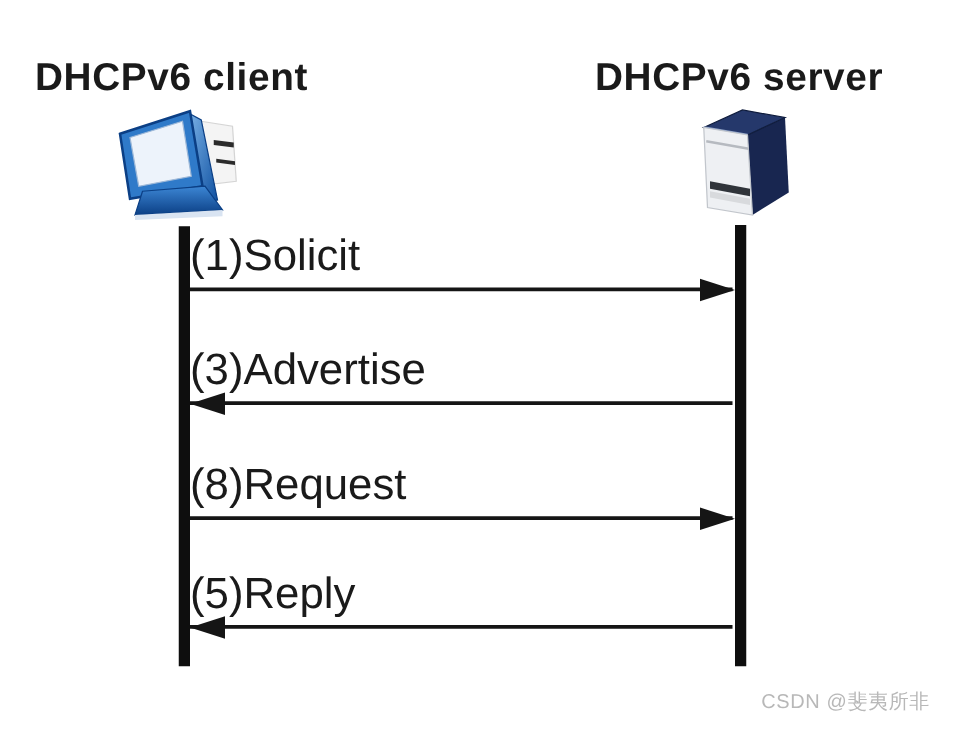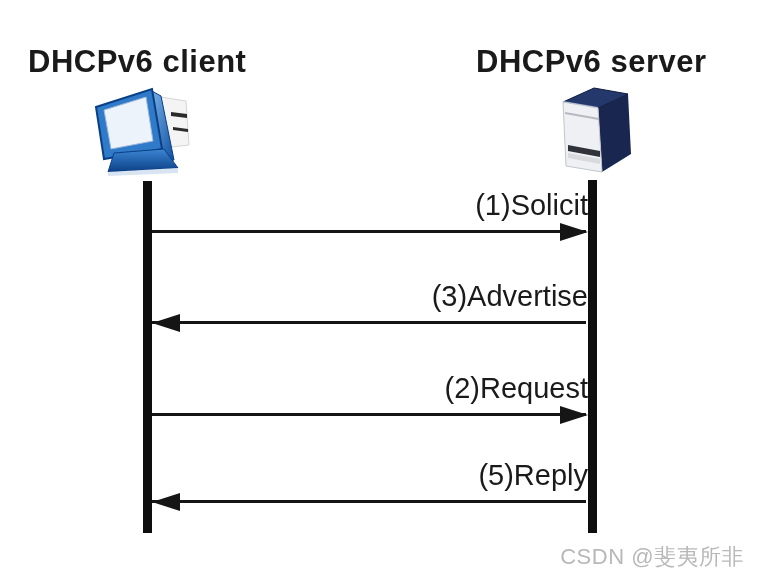--- a/index.html
+++ b/index.html
@@ -37,22 +37,22 @@
   }
   .lifeline.left  { left: 143px; top: 181px; height: 352px; }
   .lifeline.right { left: 588px; top: 180px; height: 353px; }
 
   .message {
     position: absolute;
     left: 152px;
     width: 436px;
   }
   .msg-label {
-    text-align: right;
-    font-size: 29px;
+    text-align: left;
+    font-size: 35px;
     font-weight: 400;
     color: #1a1a1a;
     line-height: 32px;
     margin-bottom: 2px;
     white-space: nowrap;
   }
   .msg-arrow { position: relative; height: 18px; }
   .msg-arrow .line {
     position: absolute;
     left: 0; right: 2px;
@@ -67,21 +67,21 @@
     border-top: 9px solid transparent;
     border-bottom: 9px solid transparent;
   }
   .msg-arrow .head.right { right: 0; border-left: 28px solid #151515; }
   .msg-arrow .head.left  { left: 0;  border-right: 28px solid #151515; }
 
   .watermark {
     position: absolute;
     right: 14px;
     bottom: 12px;
-    font-size: 22px;
+    font-size: 16px;
     color: #b8b8b8;
     letter-spacing: 0.5px;
     white-space: nowrap;
   }
 </style>
 </head>
 <body>
 
 <div class="stage">
 
@@ -142,21 +142,21 @@
 
   <div class="message" style="top:280px">
     <div class="msg-label">(3)Advertise</div>
     <div class="msg-arrow">
       <div class="line"></div>
         <div class="head left"></div>
     </div>
   </div>
 
   <div class="message" style="top:372px">
-    <div class="msg-label">(2)Request</div>
+    <div class="msg-label">(8)Request</div>
     <div class="msg-arrow">
       <div class="line"></div>
         <div class="head right"></div>
     </div>
   </div>
 
   <div class="message" style="top:459px">
     <div class="msg-label">(5)Reply</div>
     <div class="msg-arrow">
       <div class="line"></div>

